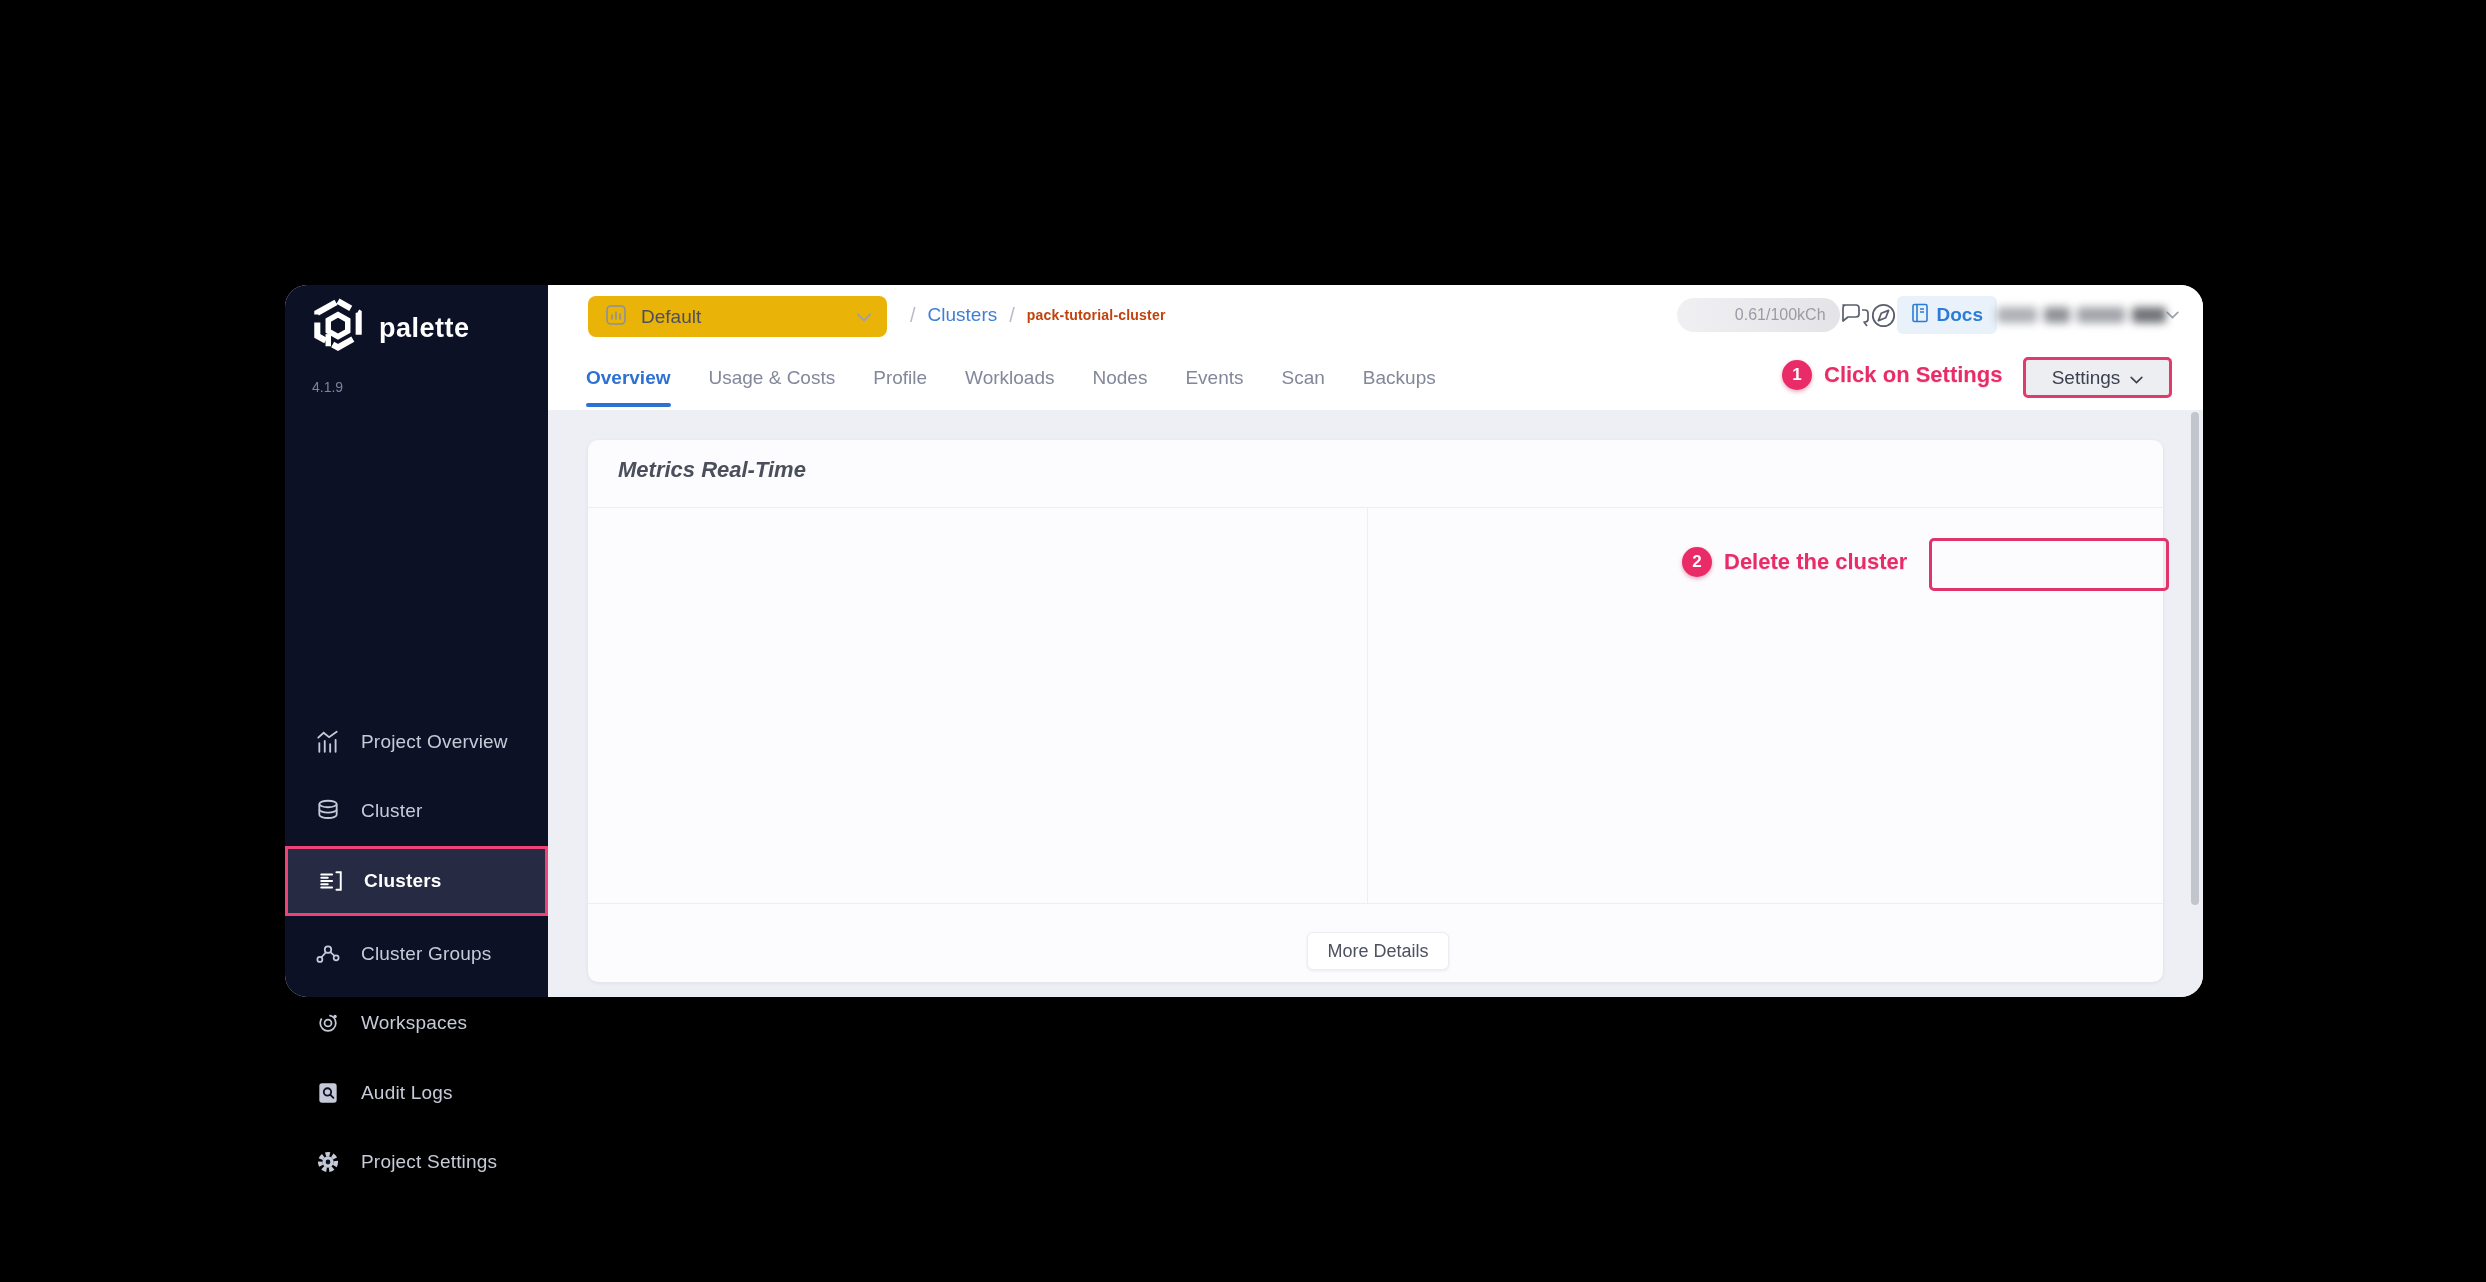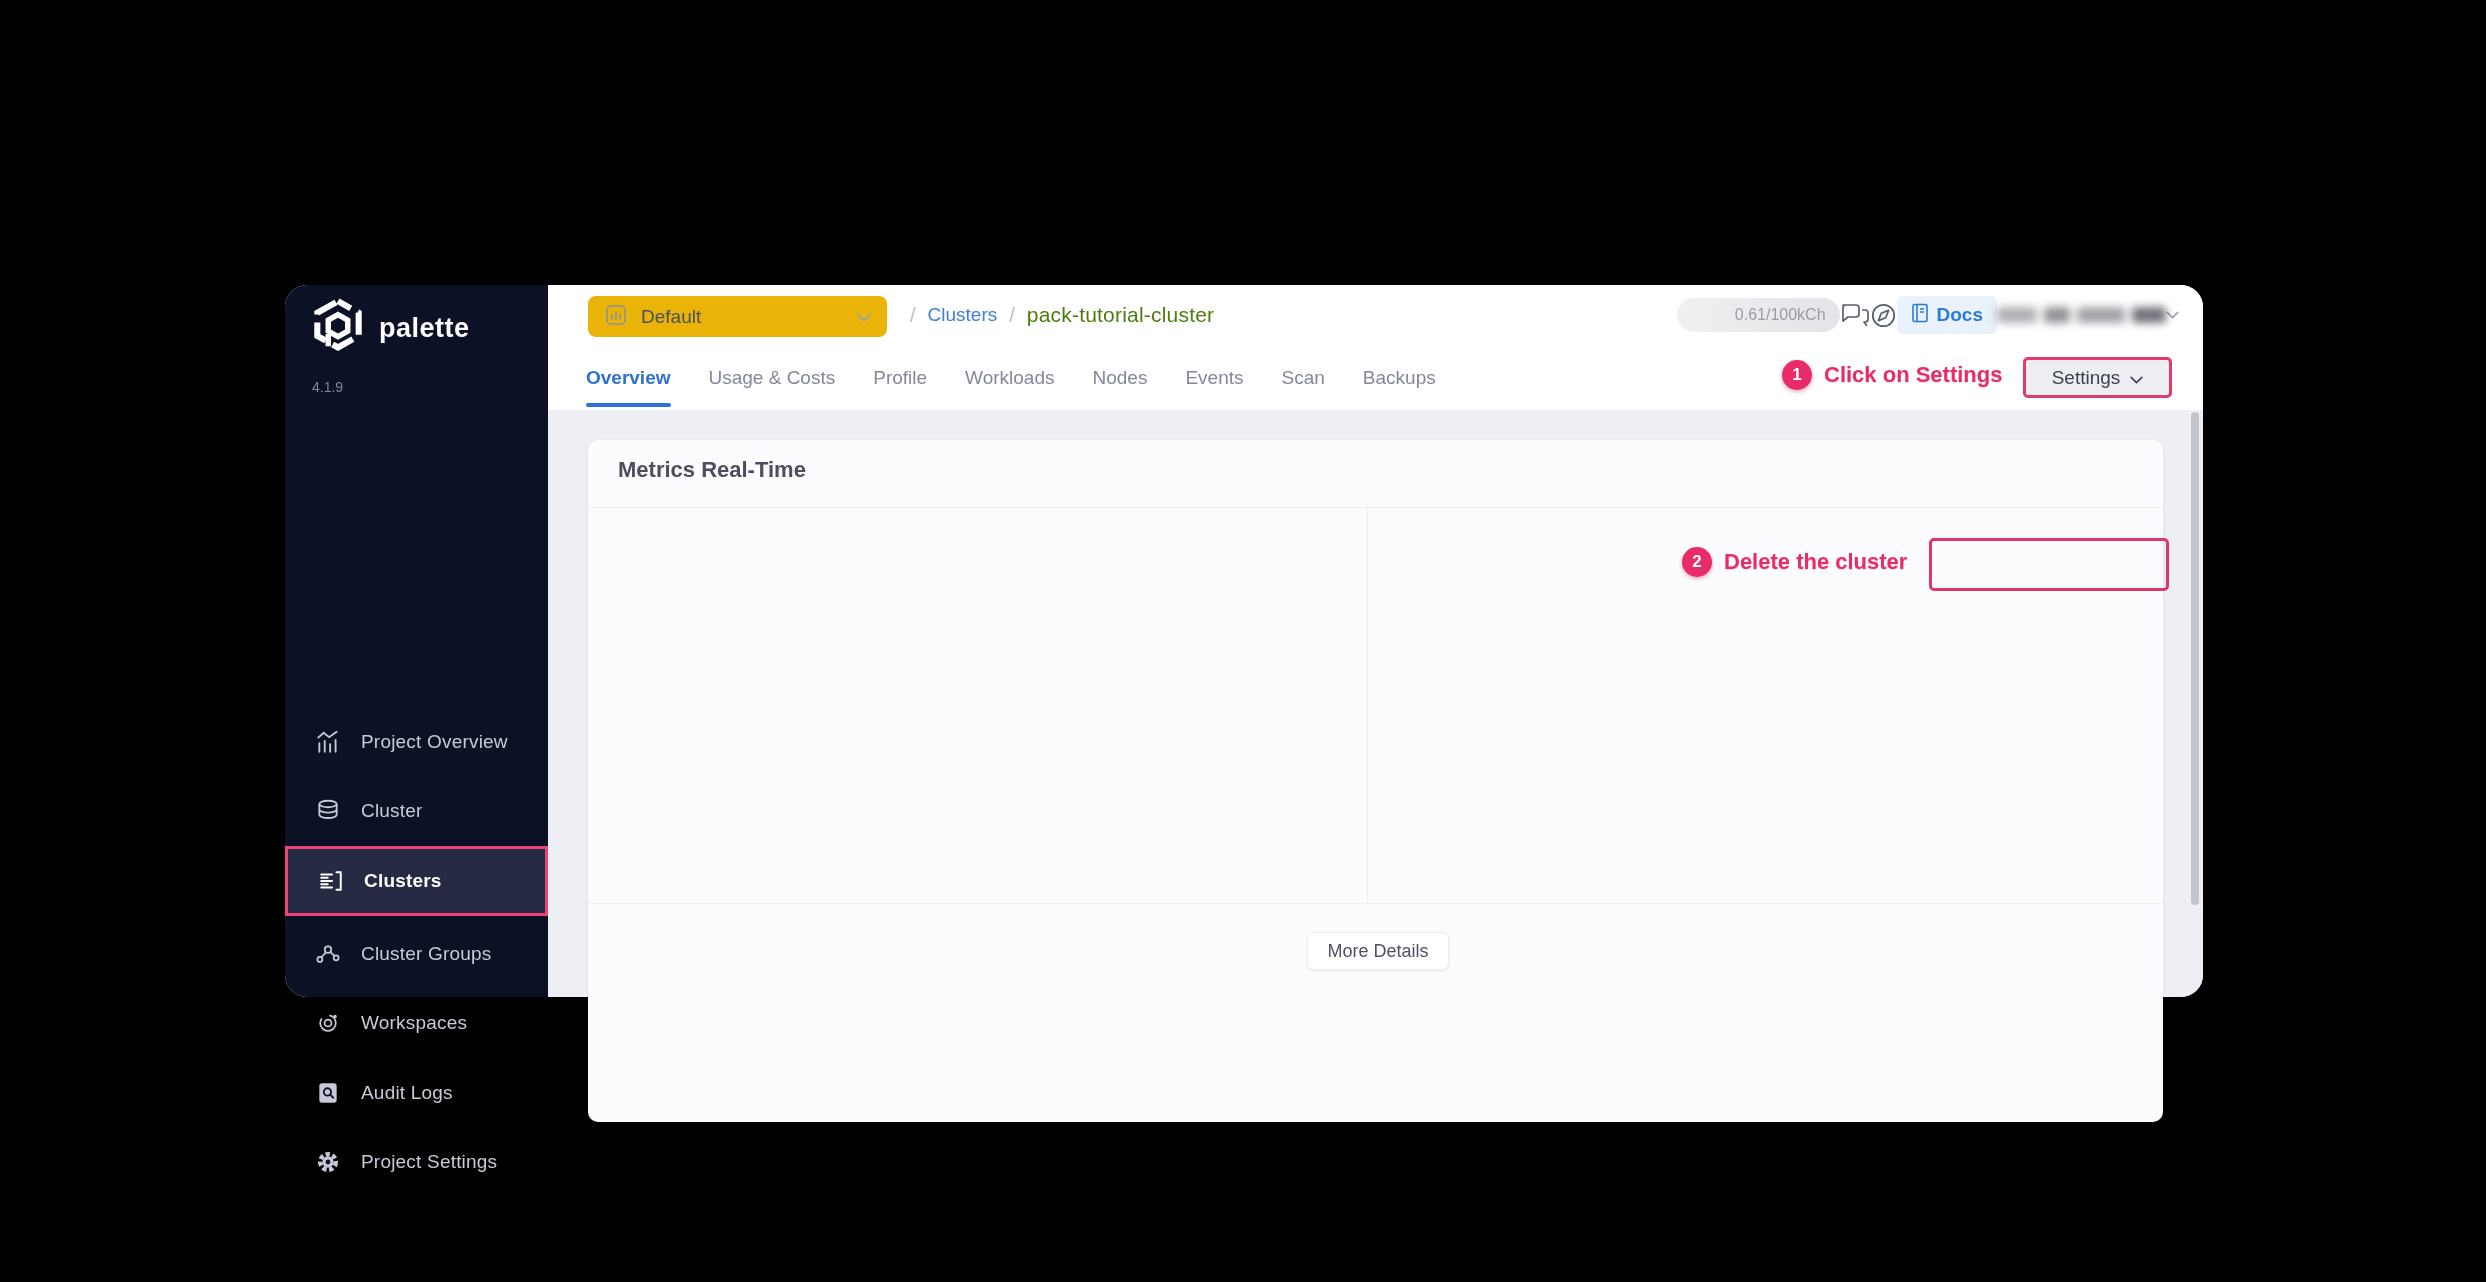--- a/index.html
+++ b/index.html
@@ -22,43 +22,43 @@
   
   .header{position:absolute;left:263px;top:0;width:1655px;height:60px;background:#fff;
           border-radius:0 22px 0 0;z-index:4;}
   .proj-select{position:absolute;left:40px;top:11px;width:299px;height:41px;background:#eab308;
                border-radius:8px;display:flex;align-items:center;gap:13px;padding:0 16px;
                box-sizing:border-box;cursor:pointer;}
   .proj-select .val{color:#4b5060;font-size:19px;flex:1;}
   .crumbs{position:absolute;left:362px;top:0;height:60px;display:flex;align-items:center;gap:12px;}
   .crumb-sep{color:#b8bcc8;font-size:20px;}
   .crumb-link{color:#3e7fd4;font-size:19px;cursor:pointer;}
-  .crumb-cur{color:#4d7c0f;font-size:21px;font-weight:normal;letter-spacing:.2px;}
+  .crumb-cur{color:#c2410c;font-size:14px;font-weight:bold;letter-spacing:.2px;}
   .hdr-right{position:absolute;right:24px;top:0;height:60px;display:flex;align-items:center;}
   .usage-pill{height:34px;min-width:163px;background:linear-gradient(90deg,#f0f0f3,#e4e4e8);
               border-radius:17px;display:flex;align-items:center;justify-content:flex-end;
               padding:0 14px;box-sizing:border-box;color:#9b9ba3;font-size:16px;}
   .icon-btn{cursor:pointer;display:flex;align-items:center;}
   .docs-btn{height:38px;background:#e9f1fb;border-radius:6px;display:flex;align-items:center;
             gap:8px;padding:0 14px;cursor:pointer;color:#2b7cd8;font-size:19px;font-weight:bold;}
   .user-blur{display:flex;align-items:center;gap:7px;filter:blur(4px);cursor:pointer;}
   .user-blur i{display:block;height:16px;border-radius:3px;}
   
   .tabsrow{position:absolute;left:263px;top:60px;width:1655px;height:65px;background:#fff;z-index:3;}
   .tabs{position:absolute;left:38px;top:0;height:65px;display:flex;gap:38px;align-items:center;}
   .tab{position:relative;height:65px;display:flex;align-items:center;color:#82879a;font-size:19px;
        cursor:pointer;}
   .tab.active{color:#2d72d2;font-weight:bold;}
   .tab.active::after{content:"";position:absolute;left:0;right:0;bottom:3px;height:4px;
                      border-radius:2px;background:#2d72d2;}
   
   .content{position:absolute;left:263px;top:125px;width:1655px;height:587px;background:#edeff5;
            border-radius:0 0 22px 0;}
-  .card{position:absolute;left:588px;top:440px;width:1575px;height:682px;background:#fcfcfe;
-        border-radius:10px;box-shadow:0 1px 4px rgba(30,30,60,.07);z-index:2;}
+  .card{position:absolute;left:588px;top:440px;width:1575px;height:542px;background:#fcfcfe;
+        border-radius:10px;box-shadow:0 1px 4px rgba(30,30,60,.07);z-index:2;font-style:italic;}
   .card-title{position:absolute;left:30px;top:17px;color:#4b4f5c;font-size:22px;font-weight:bold;}
   .card-divider{position:absolute;left:0;top:67px;width:100%;height:1px;background:#eceef3;}
   .v-divider{position:absolute;left:779px;top:67px;width:1px;height:396px;background:#eceef3;}
   .card-footer-line{position:absolute;left:0;top:463px;width:100%;height:1px;background:#eceef3;}
   .sec-heading{position:absolute;color:#8b90a0;font-size:20px;white-space:nowrap;transform:translateX(-50%);}
   .gauge-wrap{position:absolute;width:200px;height:200px;}
   .gauge-center{position:absolute;width:260px;text-align:center;transform:translateX(-50%);}
   .g-val{color:#44408f;font-size:27px;font-weight:bold;}
   .g-total{color:#3f4354;font-size:20px;}
   .g-unit{color:#9094a2;font-size:18px;margin-top:4px;}

